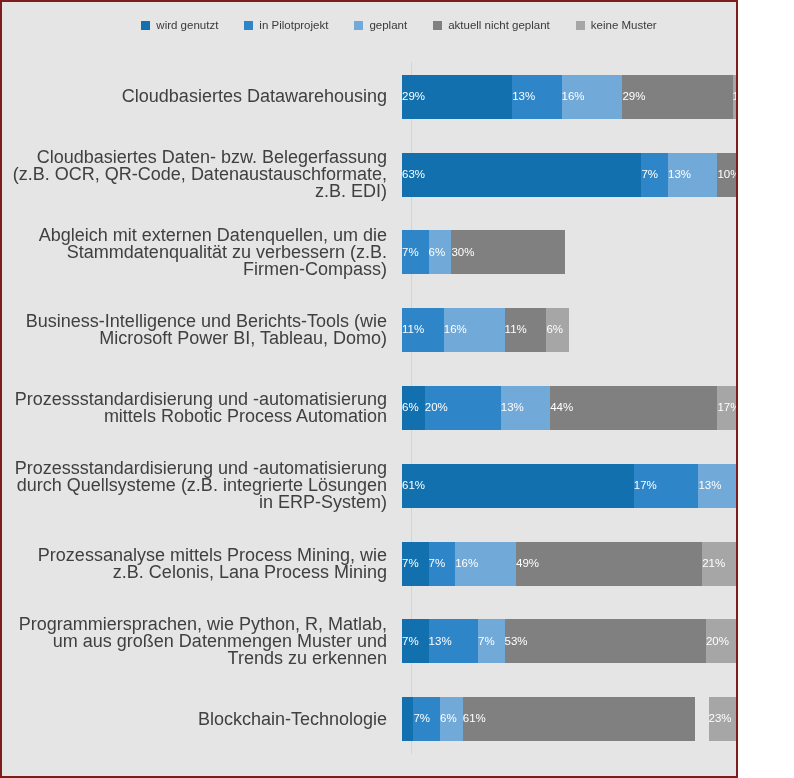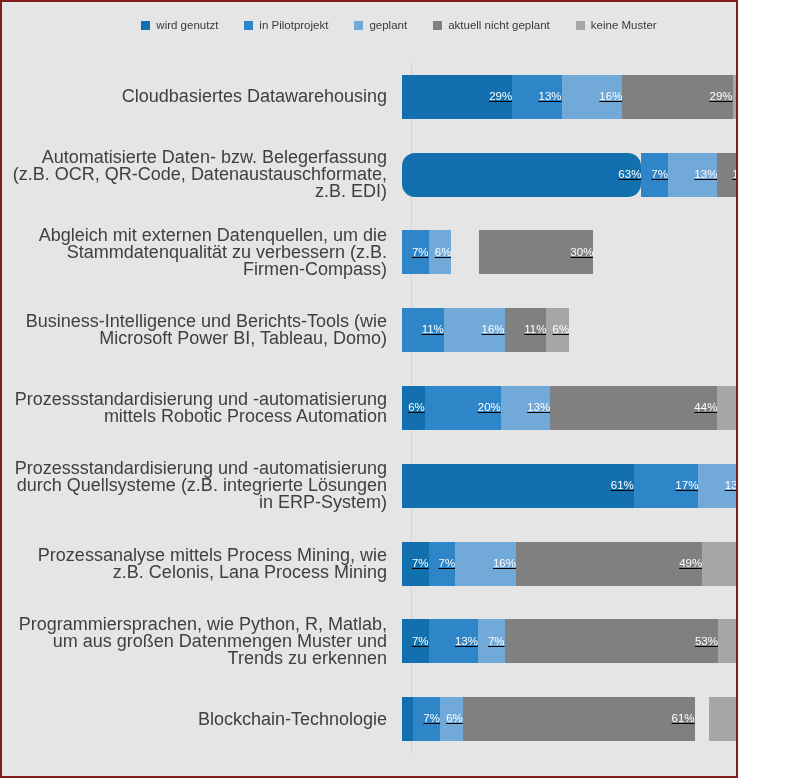--- a/index.html
+++ b/index.html
@@ -87,23 +87,22 @@
     height: 44px;
     margin-left: 5px;
     margin-right: 14px;
     display: flex;
     overflow: hidden;
   }
   .seg {
     height: 100%;
     display: flex;
     align-items: center;
-    justify-content: flex-end;
+    justify-content: flex-start;
     overflow: hidden;
-    text-decoration: underline;
   }
   .seg-label {
     font-size: 11.5px;
     color: #ffffff;
     white-space: nowrap;
     line-height: 1;
   }
 </style>
 </head>
 <body>
@@ -149,23 +148,23 @@
           </div>
           <div class="seg" title="aktuell nicht geplant 29%" style="flex: 0 0 29%; background: rgb(128, 128, 128);">
             <span class="seg-label">29%</span>
           </div>
           <div class="seg" title="keine Angabe 14%" style="flex: 0 0 14%; background: rgb(166, 166, 166);">
             <span class="seg-label">14%</span>
           </div>
         </div>
       </div>
       <div class="row" style="top: 77.7778px; height: 77.7778px;">
-        <div class="cat-label">Automatisierte Daten- bzw. Belegerfassung (z.B. OCR, QR-Code, Datenaustauschformate, z.B. EDI)</div>
-        <div class="bar">
-          <div class="seg" title="wird genutzt 63%" style="flex: 0 0 63%; background: rgb(17, 112, 173); border-radius: 13px;">
+        <div class="cat-label">Cloudbasiertes Daten- bzw. Belegerfassung (z.B. OCR, QR-Code, Datenaustauschformate, z.B. EDI)</div>
+        <div class="bar">
+          <div class="seg" title="wird genutzt 63%" style="flex: 0 0 63%; background: rgb(17, 112, 173);">
             <span class="seg-label">63%</span>
           </div>
           <div class="seg" title="in Pilotprojekt 7%" style="flex: 0 0 7%; background: rgb(46, 134, 200);">
             <span class="seg-label">7%</span>
           </div>
           <div class="seg" title="geplant 13%" style="flex: 0 0 13%; background: rgb(113, 169, 216);">
             <span class="seg-label">13%</span>
           </div>
           <div class="seg" title="aktuell nicht geplant 10%" style="flex: 0 0 10%; background: rgb(128, 128, 128);">
             <span class="seg-label">10%</span>
@@ -177,21 +176,21 @@
       </div>
       <div class="row" style="top: 155.556px; height: 77.7778px;">
         <div class="cat-label">Abgleich mit externen Datenquellen, um die Stammdatenqualität zu verbessern (z.B. Firmen-Compass)</div>
         <div class="bar">
           <div class="seg" title="in Pilotprojekt 7%" style="flex: 0 0 7%; background: rgb(46, 134, 200);">
             <span class="seg-label">7%</span>
           </div>
           <div class="seg" title="geplant 6%" style="flex: 0 0 6%; background: rgb(113, 169, 216);">
             <span class="seg-label">6%</span>
           </div>
-          <div class="seg" title="aktuell nicht geplant 30%" style="flex: 0 0 30%; background: rgb(128, 128, 128); margin-left: 28px;">
+          <div class="seg" title="aktuell nicht geplant 30%" style="flex: 0 0 30%; background: rgb(128, 128, 128);">
             <span class="seg-label">30%</span>
           </div>
         </div>
       </div>
       <div class="row" style="top: 233.333px; height: 77.7778px;">
         <div class="cat-label">Business-Intelligence und Berichts-Tools (wie Microsoft Power BI, Tableau, Domo)</div>
         <div class="bar">
           <div class="seg" title="in Pilotprojekt 11%" style="flex: 0 0 11%; background: rgb(46, 134, 200);">
             <span class="seg-label">11%</span>
           </div>
@@ -269,21 +268,21 @@
         <div class="bar">
           <div class="seg" title="wird genutzt 7%" style="flex: 0 0 7%; background: rgb(17, 112, 173);">
             <span class="seg-label">7%</span>
           </div>
           <div class="seg" title="in Pilotprojekt 13%" style="flex: 0 0 13%; background: rgb(46, 134, 200);">
             <span class="seg-label">13%</span>
           </div>
           <div class="seg" title="geplant 7%" style="flex: 0 0 7%; background: rgb(113, 169, 216);">
             <span class="seg-label">7%</span>
           </div>
-          <div class="seg" title="aktuell nicht geplant 53%" style="flex: 0 0 53%; background: rgb(128, 128, 128); padding-left: 12px;">
+          <div class="seg" title="aktuell nicht geplant 53%" style="flex: 0 0 53%; background: rgb(128, 128, 128);">
             <span class="seg-label">53%</span>
           </div>
           <div class="seg" title="keine Angabe 20%" style="flex: 0 0 20%; background: rgb(166, 166, 166);">
             <span class="seg-label">20%</span>
           </div>
         </div>
       </div>
       <div class="row" style="top: 622.222px; height: 77.7778px;">
         <div class="cat-label">Blockchain-Technologie</div>
         <div class="bar">

